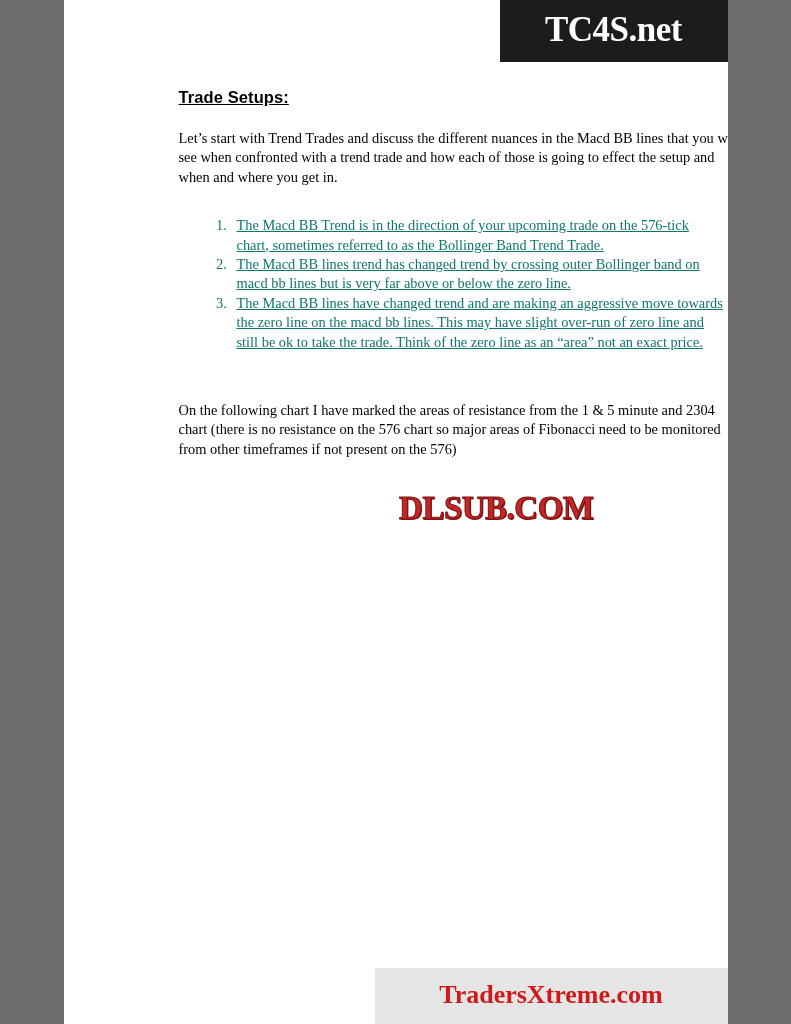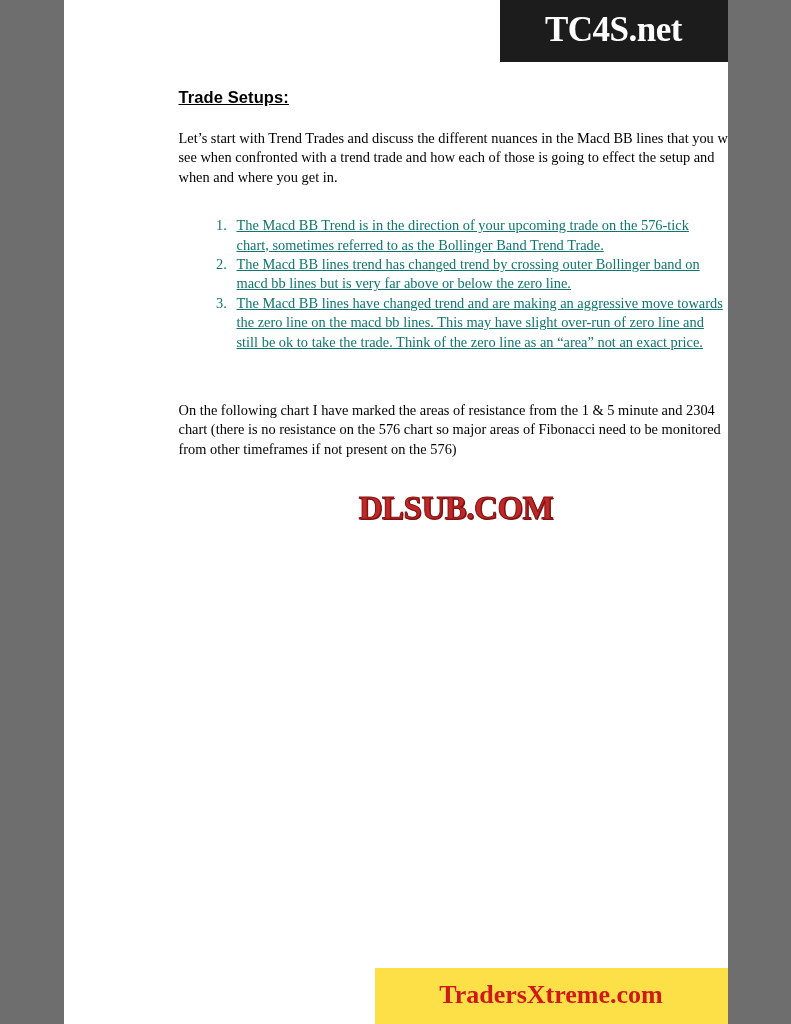--- a/index.html
+++ b/index.html
@@ -80,41 +80,41 @@
   .spacer-10 { height: 10px; }
   
   .watermark {
     position: absolute;
     left: 255px;
     top: 489px;
     width: 275px;
     height: 38px;
     display: flex;
     align-items: center;
-    justify-content: center;
+    justify-content: flex-end;
     pointer-events: none;
   }
   .watermark .wm-text {
     font-family: "Liberation Serif", serif;
     font-weight: bold;
     font-size: 33px;
     color: #c02727;
     -webkit-text-stroke: 1px #7d1010;
     letter-spacing: -0.5px;
     text-shadow: 1px 1px 0 #8d1414;
     line-height: 1;
   }
   
   .brand-bottom {
     position: absolute;
     right: 0;
     bottom: 0;
     width: 353px;
     height: 56px;
-    background: #fde047;
+    background: #e5e5e5;
     display: flex;
     align-items: center;
     justify-content: center;
   }
   .brand-bottom .brand-text {
     font-family: "Liberation Serif", serif;
     font-weight: bold;
     font-size: 26px;
     color: #d01919;
     letter-spacing: 0px;

